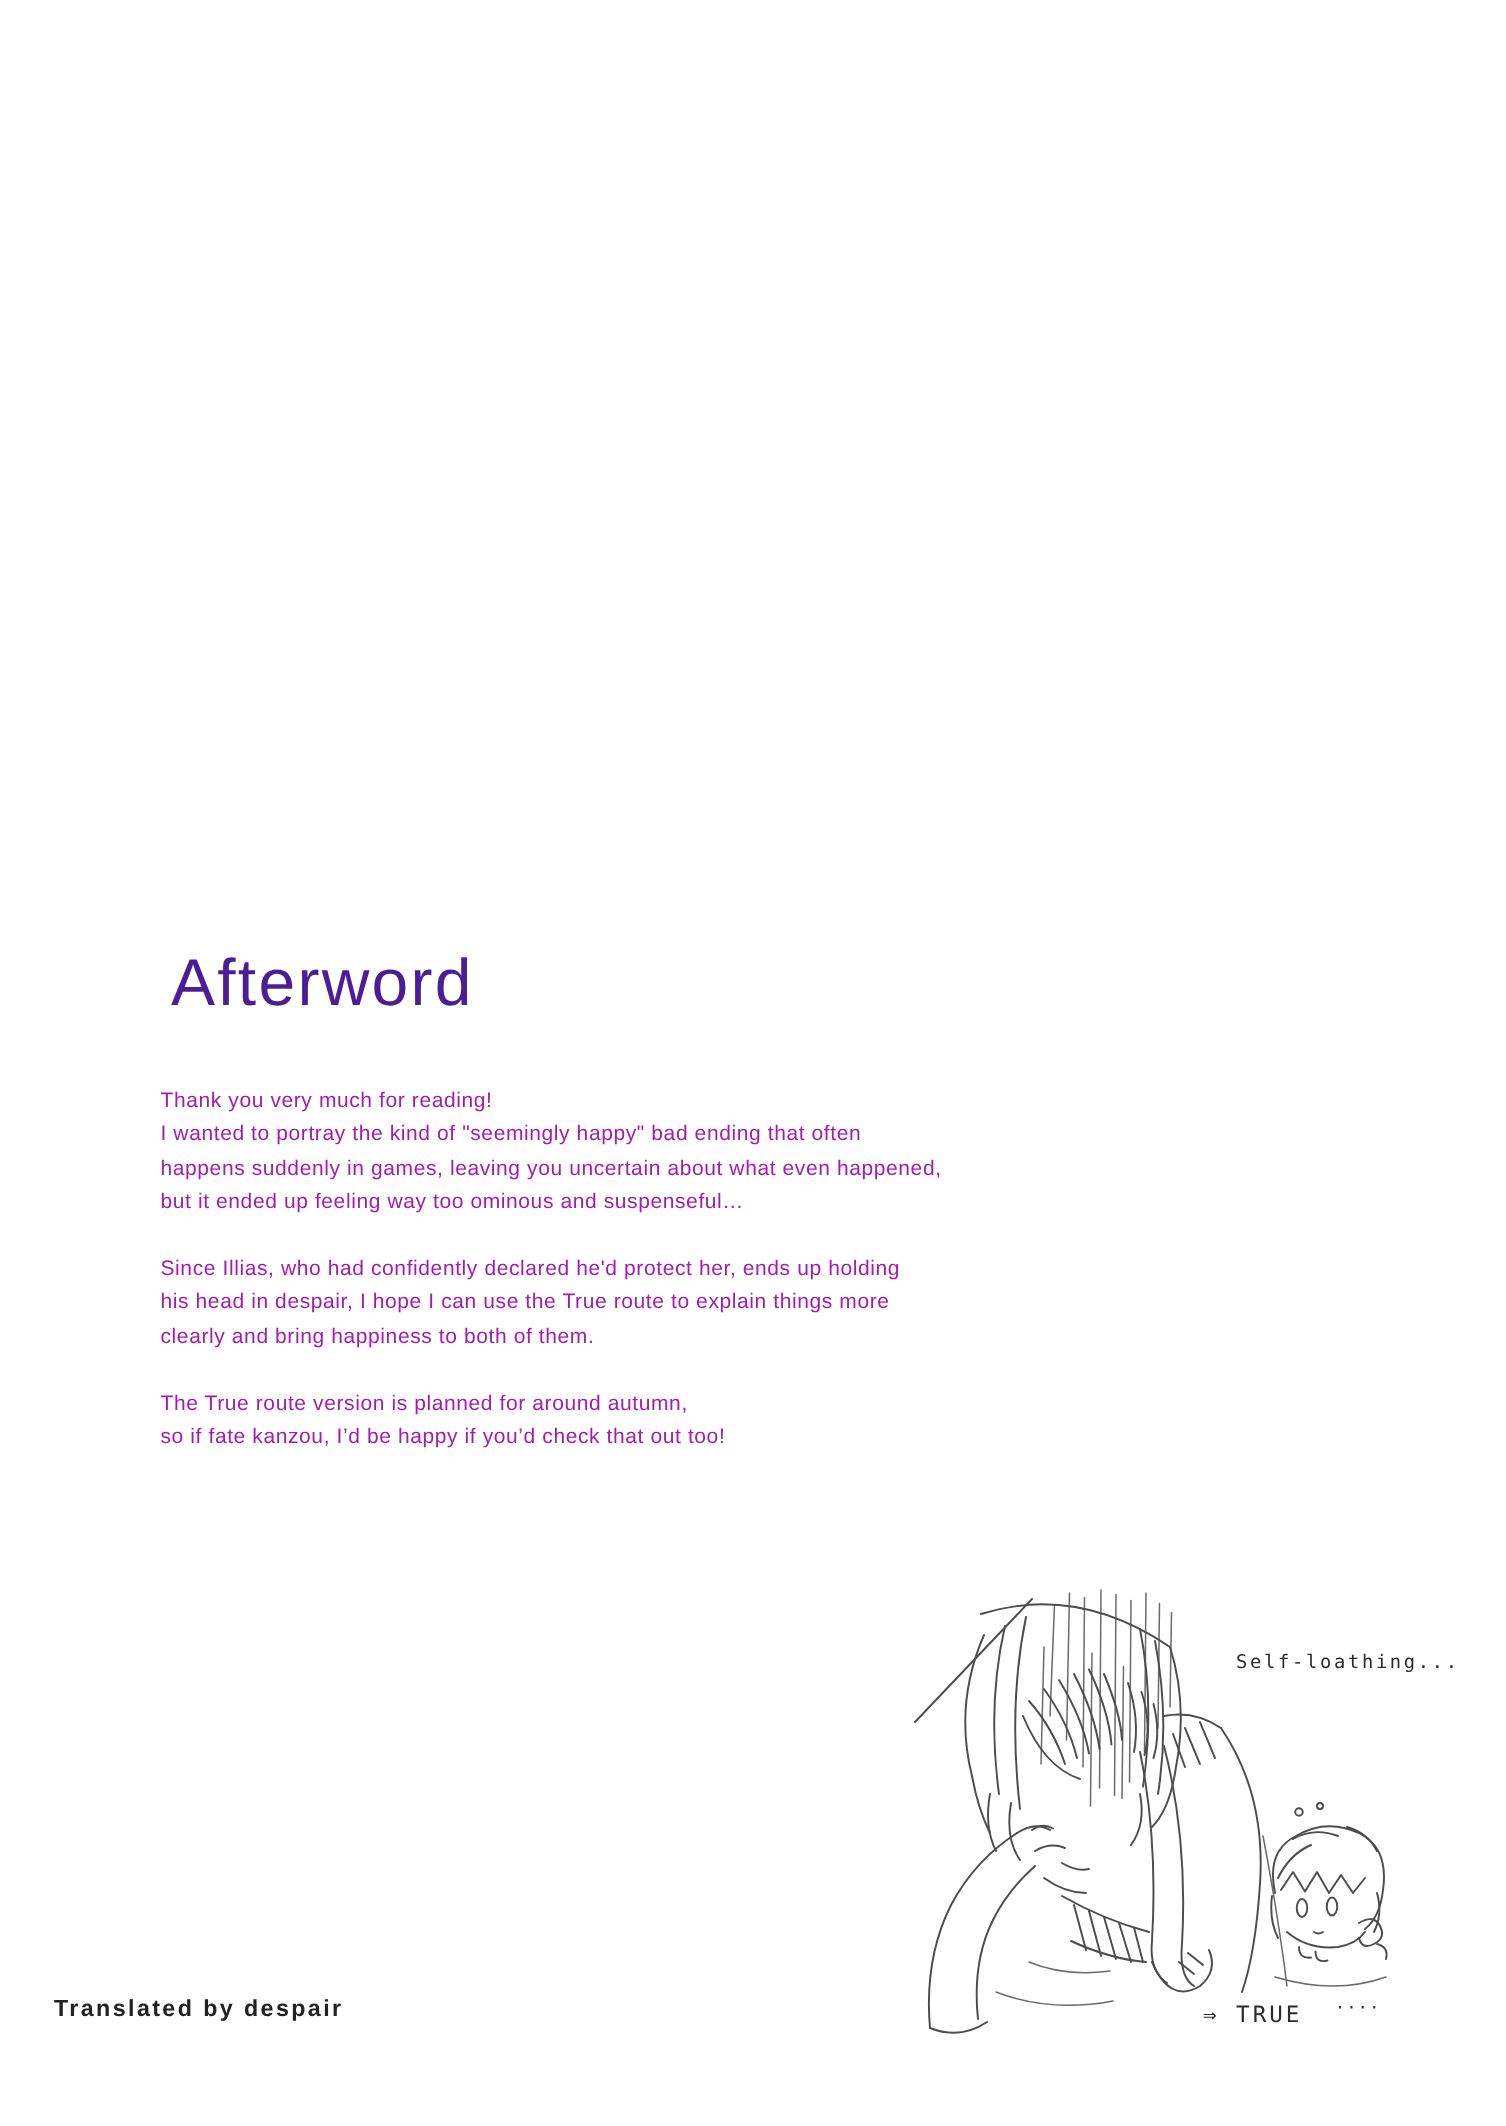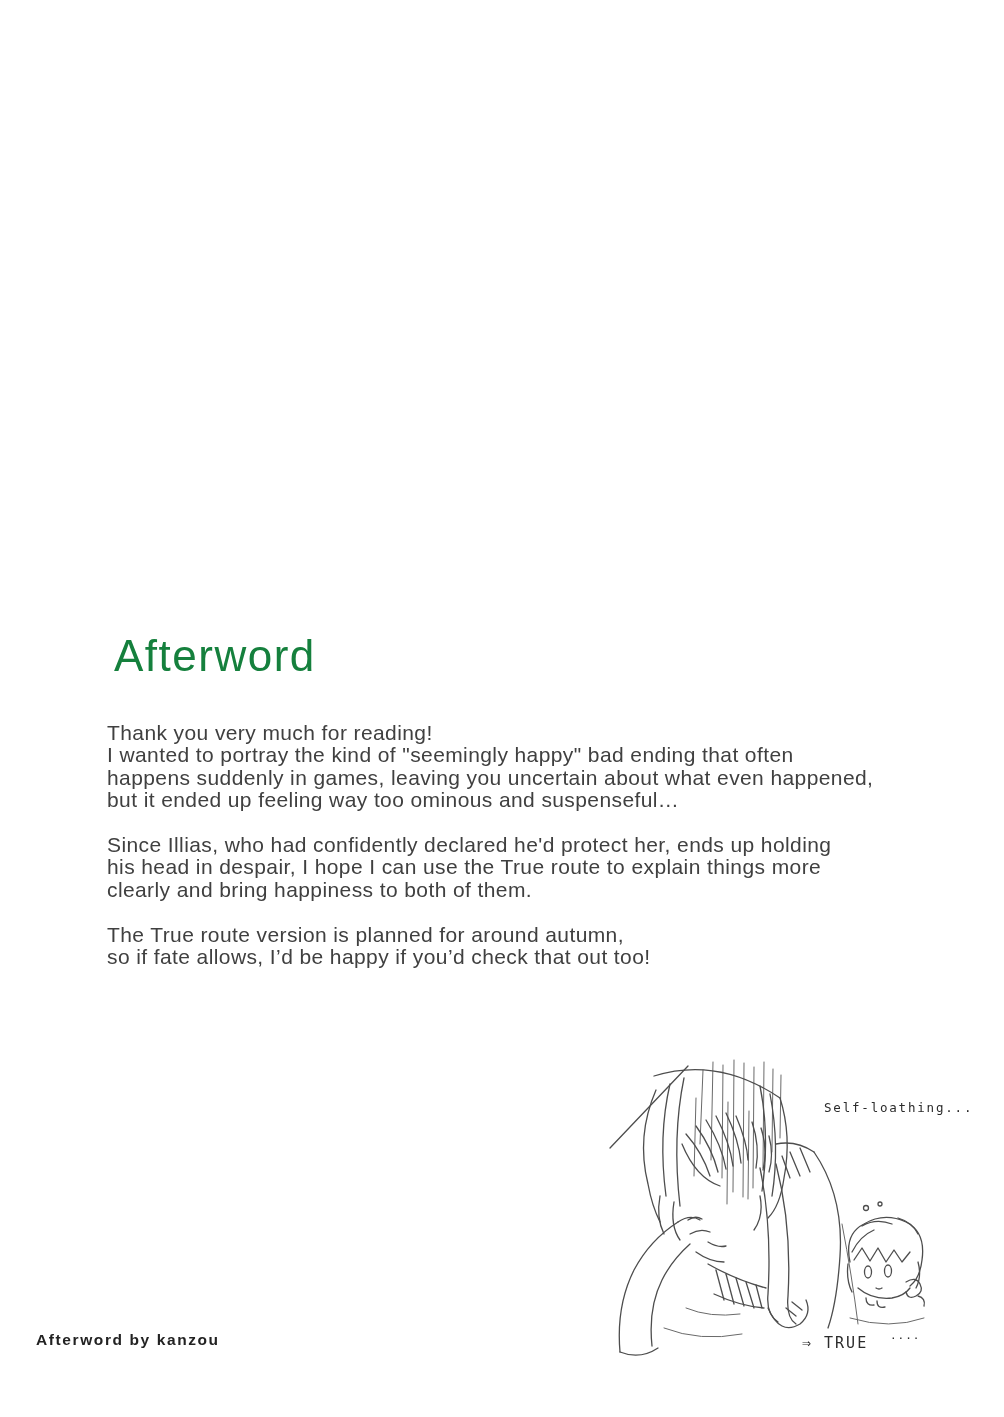--- a/index.html
+++ b/index.html
@@ -13,37 +13,37 @@
     color: #141414;
   }
   .title {
     position: absolute;
     left: 114px;
     top: 632px;
     margin: 0;
     font-size: 44px;
     font-weight: 500;
     letter-spacing: 1.5px;
-    color: #15803d;
+    color: #4c1d95;
     line-height: 1.1;
   }
   .text-block {
     position: absolute;
     left: 107px;
     top: 722px;
     width: 845px;
   }
   .text-block p {
     margin: 0 0 22.4px 0;
-    font-size: 21px;
+    font-size: 14px;
     font-weight: 500;
     line-height: 22.4px;
     letter-spacing: 0.4px;
     white-space: pre-line;
-    color: #404040;
+    color: #a21caf;
   }
   .sketch {
     position: absolute;
     left: 560px;
     top: 1040px;
     width: 440px;
     height: 300px;
   }
   .sketch svg { display: block; width: 100%; height: 100%; }
   .sketch path, .sketch ellipse, .sketch circle {
@@ -83,21 +83,21 @@
 
   <section class="text-block">
     <p>Thank you very much for reading!
 I wanted to portray the kind of "seemingly happy" bad ending that often
 happens suddenly in games, leaving you uncertain about what even happened,
 but it ended up feeling way too ominous and suspenseful…</p>
     <p>Since Illias, who had confidently declared he'd protect her, ends up holding
 his head in despair, I hope I can use the True route to explain things more
 clearly and bring happiness to both of them.</p>
     <p>The True route version is planned for around autumn,
-so if fate allows, I’d be happy if you’d check that out too!</p>
+so if fate kanzou, I’d be happy if you’d check that out too!</p>
   </section>
 
   <figure class="sketch">
     <svg viewBox="0 0 440 300" xmlns="http://www.w3.org/2000/svg">
 
       <g>
         <path class="soft" d="M103,14 L100,88"></path>
         <path class="soft" d="M113,6 L111,104"></path>
         <path class="soft" d="M123,9 L122,122"></path>
         <path class="soft" d="M134,4 L133,136"></path>
@@ -190,16 +190,16 @@
         <path d="M306,226 q10,-6 14,2 q4,8 -4,12 q-8,4 -10,-4"></path>
         <path d="M318,240 q8,2 6,10"></path>
       </g>
 
       <text class="hand-label" x="224" y="56">Self-loathing...</text>
       <text class="true-label" x="202" y="292">⇒ TRUE</text>
       <text class="true-dots" x="290" y="286">····</text>
     </svg>
   </figure>
 
-  <p class="footer-line footer-translated">Afterword by kanzou</p>
+  <p class="footer-line footer-translated">Translated by despair</p>
 
 
 </div>
 
 </body></html>

